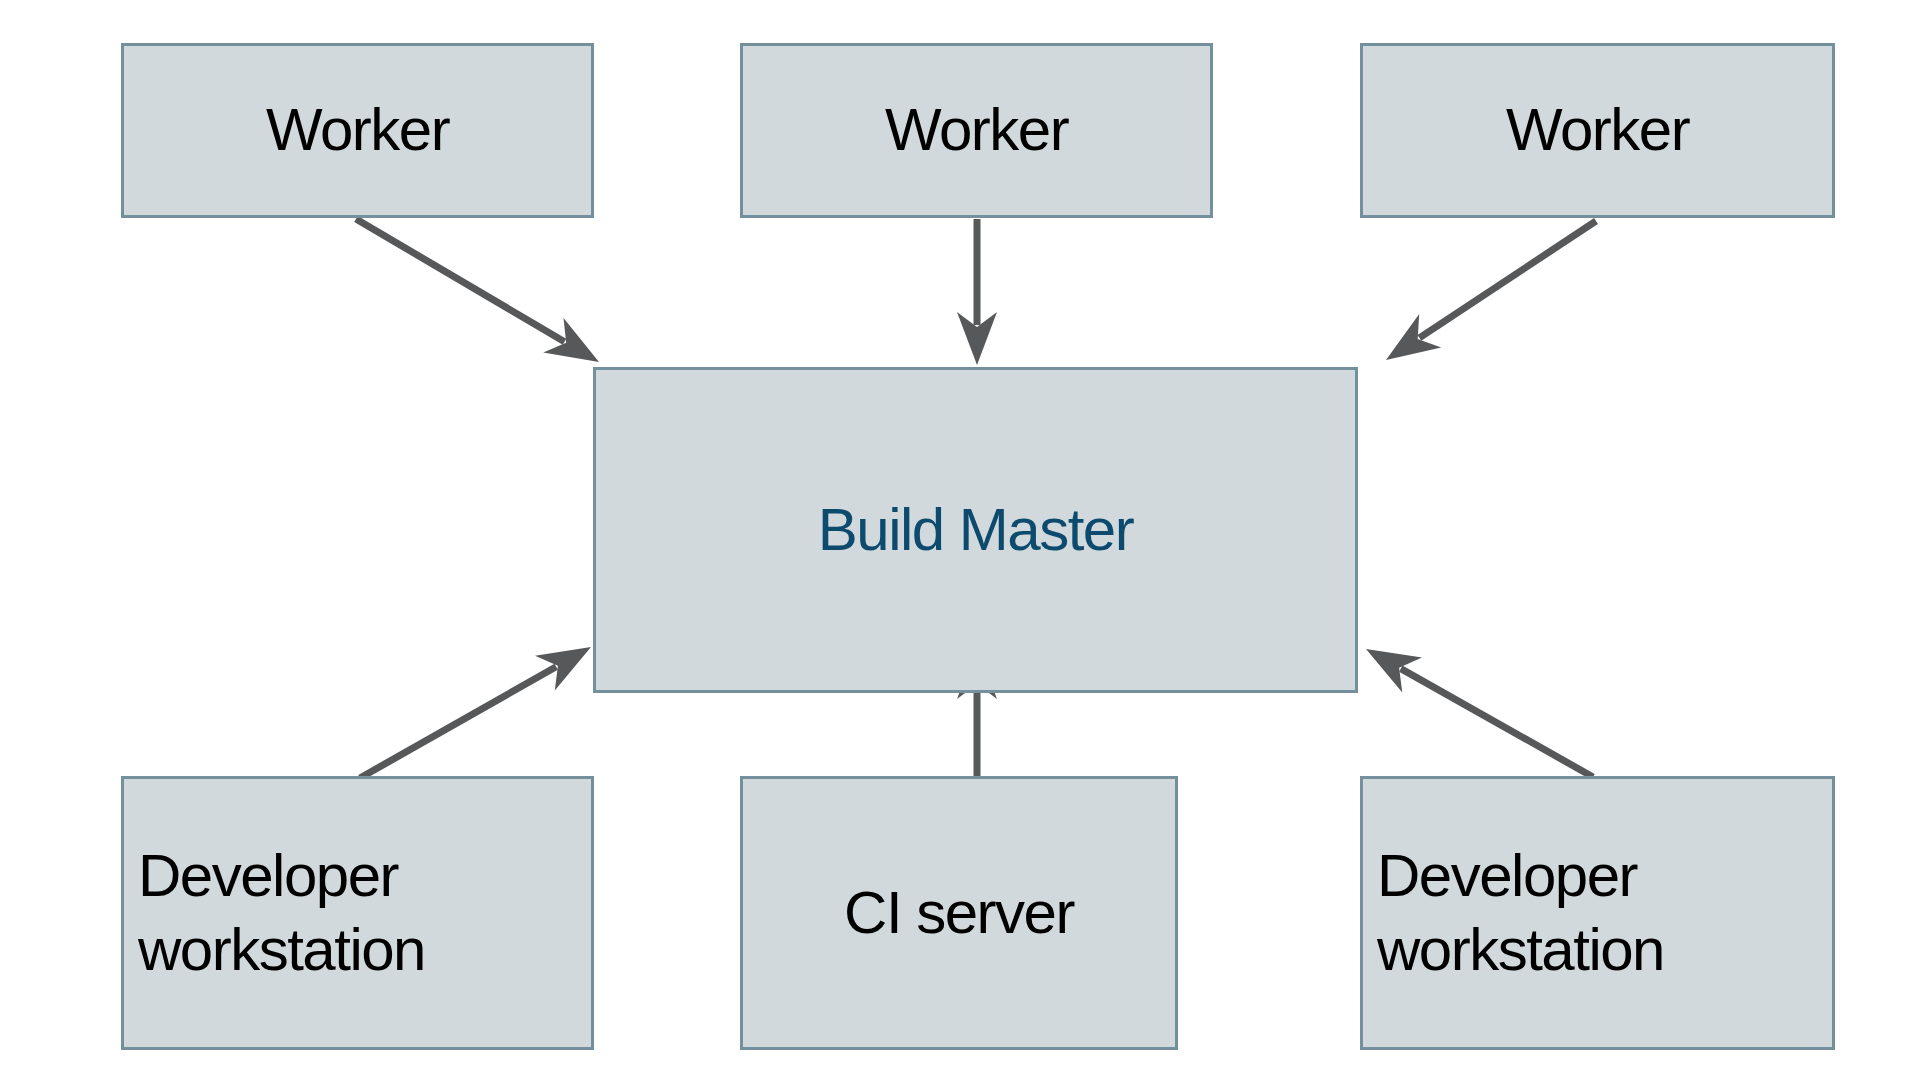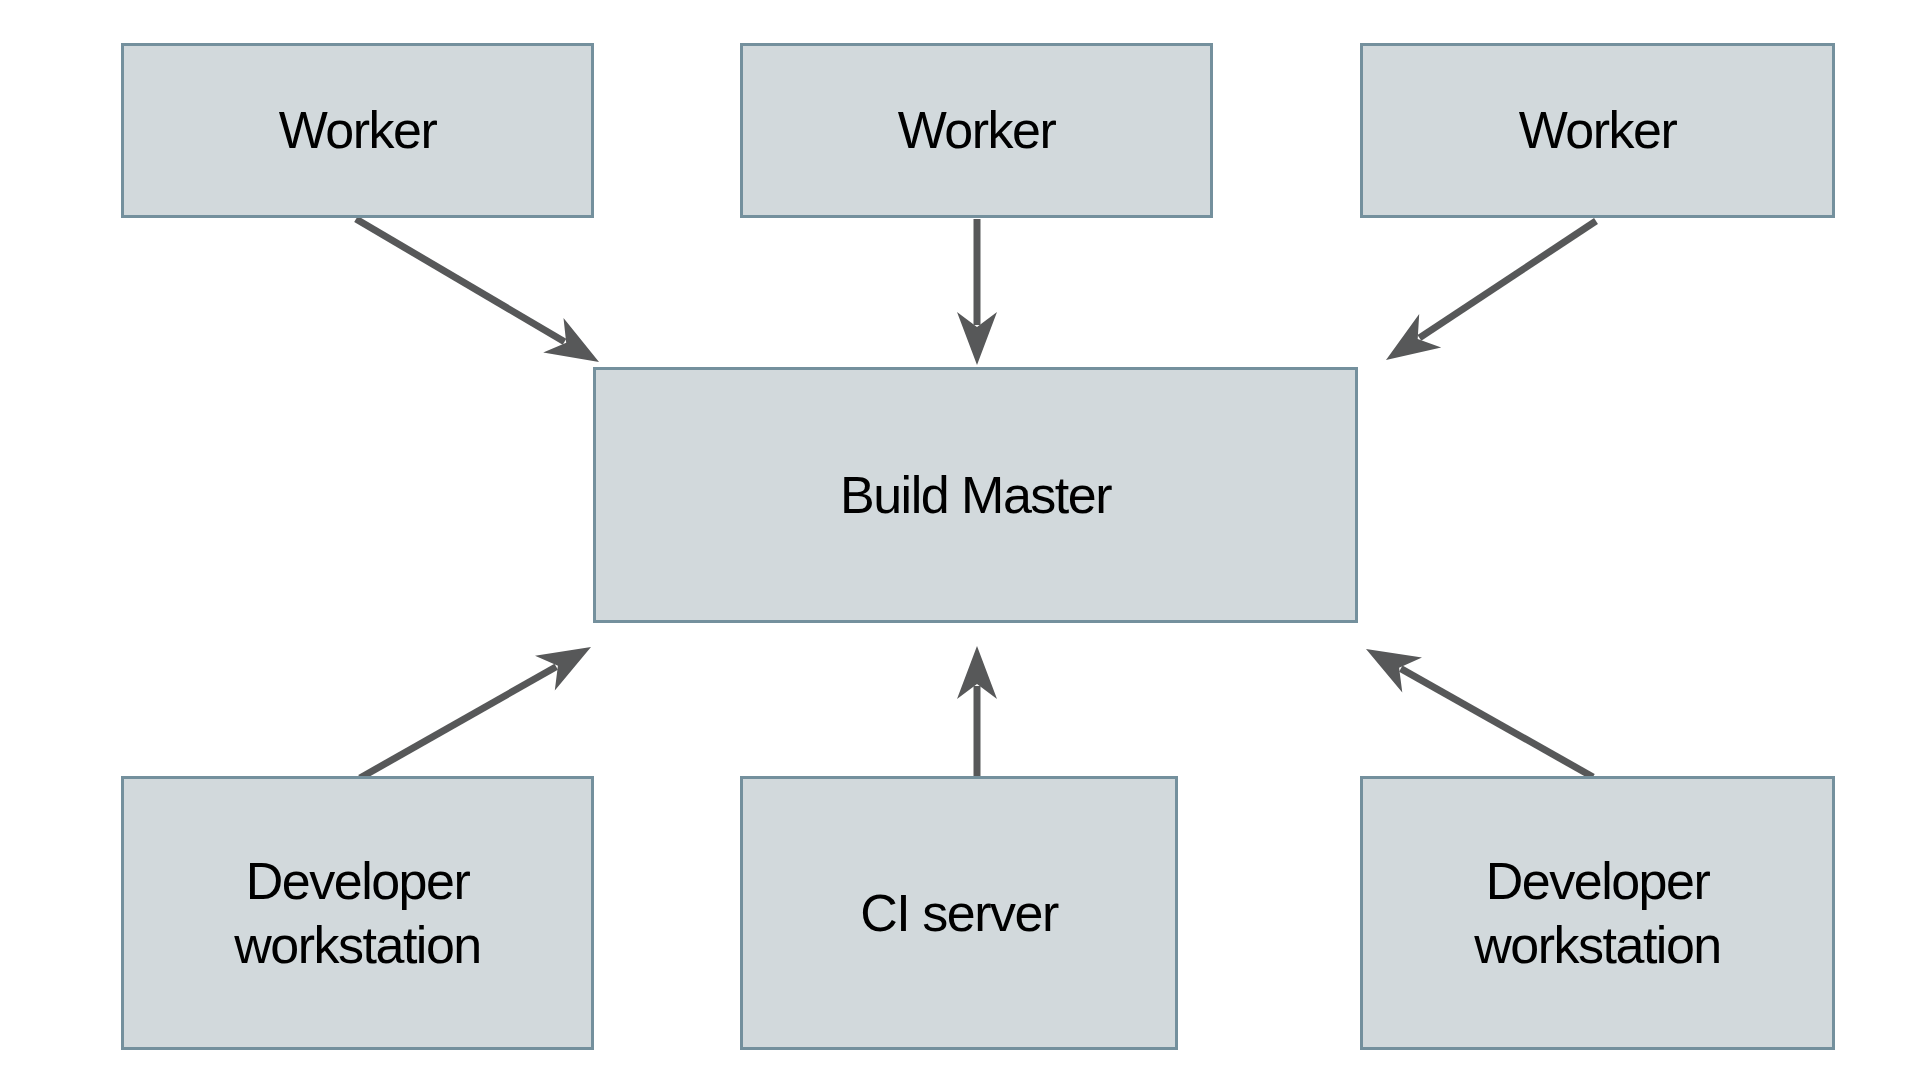--- a/index.html
+++ b/index.html
@@ -15,25 +15,25 @@
     position: absolute;
     left: 0; top: 0;
     width: 1910px; height: 1090px;
   }
   .node {
     position: absolute;
     box-sizing: border-box;
     display: flex;
     align-items: center;
     justify-content: center;
-    text-align: center;
+    text-align: left;
     border: 3px solid #74909d;
     background: #d2d9dc;
     color: #000000;
-    font-size: 52px;
+    font-size: 60px;
     letter-spacing: -1.5px;
     line-height: 1.24;
   }
   .node span { display: block; padding: 0 14px; }
 </style>
 </head>
 <body style="background: rgb(255, 255, 255);">
 
 <div class="canvas">
   <svg class="edges-layer" viewBox="0 0 1910 1090" xmlns="http://www.w3.org/2000/svg">
@@ -53,21 +53,21 @@
 
   <div class="node" style="left: 121px; top: 43px; width: 473px; height: 175px; background: rgb(210, 217, 220); border-color: rgb(116, 144, 157); color: rgb(0, 0, 0);">
     <span>Worker</span>
   </div>
   <div class="node" style="left: 740px; top: 43px; width: 473px; height: 175px; background: rgb(210, 217, 220); border-color: rgb(116, 144, 157); color: rgb(0, 0, 0);">
     <span>Worker</span>
   </div>
   <div class="node" style="left: 1360px; top: 43px; width: 475px; height: 175px; background: rgb(210, 217, 220); border-color: rgb(116, 144, 157); color: rgb(0, 0, 0);">
     <span>Worker</span>
   </div>
-  <div class="node" style="left: 593px; top: 367px; width: 765px; height: 256px; background: rgb(210, 217, 220); border-color: rgb(116, 144, 157); color: #000000;">
+  <div class="node" style="left: 593px; top: 367px; width: 765px; height: 326px; background: rgb(210, 217, 220); border-color: rgb(116, 144, 157); color: #0c4a6e;">
     <span>Build Master</span>
   </div>
   <div class="node" style="left: 121px; top: 776px; width: 473px; height: 274px; background: rgb(210, 217, 220); border-color: rgb(116, 144, 157); color: rgb(0, 0, 0);">
     <span>Developer workstation</span>
   </div>
   <div class="node" style="left: 740px; top: 776px; width: 438px; height: 274px; background: rgb(210, 217, 220); border-color: rgb(116, 144, 157); color: rgb(0, 0, 0);">
     <span>CI server</span>
   </div>
   <div class="node" style="left: 1360px; top: 776px; width: 475px; height: 274px; background: rgb(210, 217, 220); border-color: rgb(116, 144, 157); color: rgb(0, 0, 0);">
     <span>Developer workstation</span>

